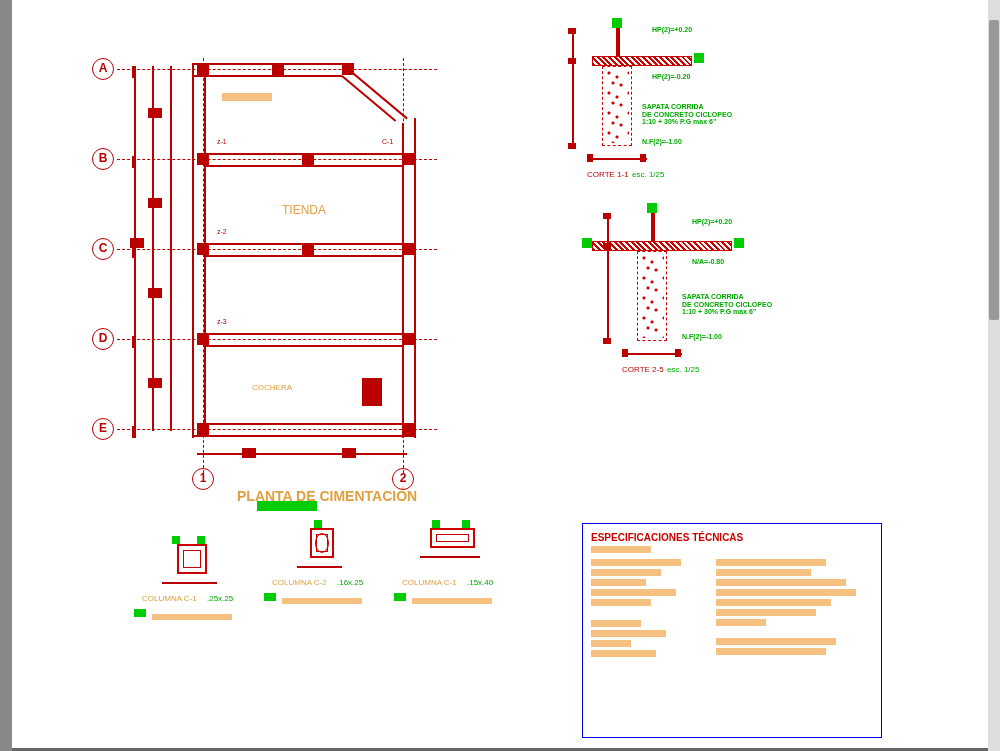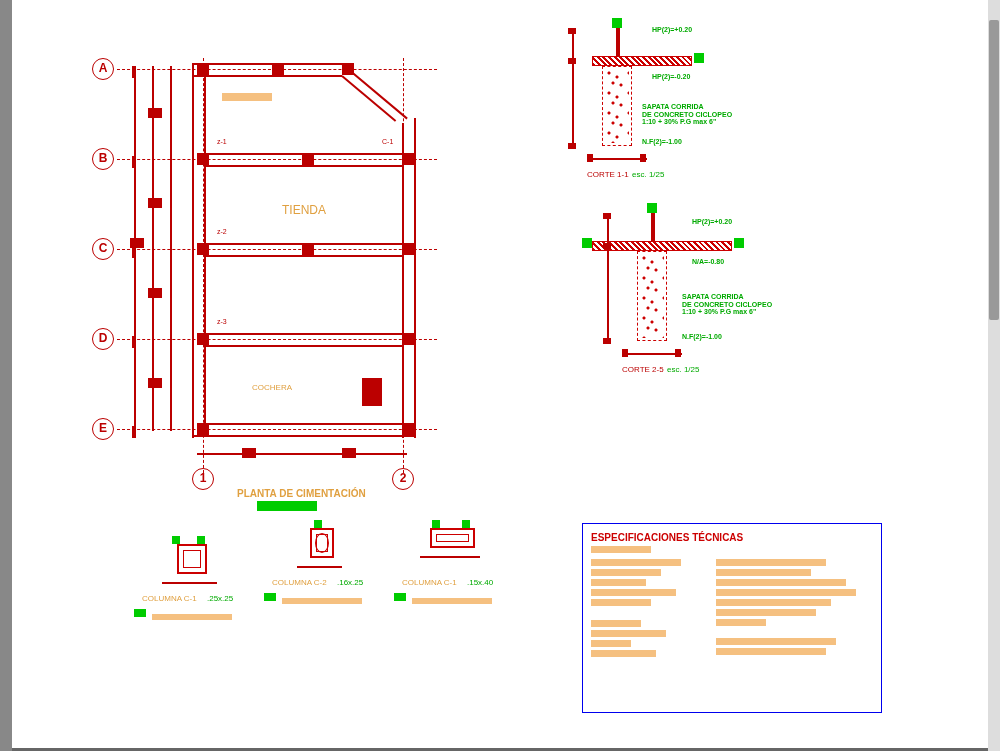--- a/index.html
+++ b/index.html
@@ -12,21 +12,21 @@
 .grid-line-h { position:absolute; height:1px; border-top:1px dashed #b00; }
 .grid-line-v { position:absolute; width:1px; border-left:1px dashed #b00; }
 .col { position:absolute; width:12px; height:12px; background:#b00; }
 .wall-h { position:absolute; height:2px; background:#b00; }
 .wall-v { position:absolute; width:2px; background:#b00; }
 .dim-tick { position:absolute; width:4px; height:12px; background:#b00; }
 .txt { position:absolute; font-size:9px; color:#b00; }
 .txt-g { color:#0a0; }
 .txt-o { color:#e0a040; }
 .bar-o { position:absolute; height:8px; background:#f5c080; }
-.title { font-size:10px; color:#e0a040; font-weight:bold; position:absolute; }
+.title { font-size:14px; color:#e0a040; font-weight:bold; position:absolute; }
 .green-sq { position:absolute; width:10px; height:10px; background:#0c0; }
 .section { position:absolute; }
 .stipple { position:absolute; background:#fff; border:1px dashed #c00; }
 .info-box { position:absolute; border:1.5px solid #0000ee; background:#fff; padding:8px; }
 .info-title { color:#c00; font-size:10px; font-weight:bold; }
 .info-bar { background:#f5c080; height:7px; margin:3px 0; }
 .col-detail { position:absolute; width:100px; }
 .col-sq { width:30px; height:30px; border:2px solid #c00; position:relative; margin:0 auto; }
 .col-sq::before { content:''; position:absolute; inset:4px; border:1px solid #c00; }
 .scrollbar { position:absolute; right:0; top:0; width:12px; height:751px; background:#ddd; }
@@ -208,21 +208,21 @@
   <div class="green-sq" style="left:60px;top:-8px;width:8px;height:8px"></div>
   <div class="col-sq" style="width:45px;height:20px"></div>
   <div class="wall-h" style="left:18px;top:28px;width:60px"></div>
   <div class="txt txt-o" style="left:0;top:50px;font-size:8px">COLUMNA C-1</div>
   <div class="txt txt-g" style="left:65px;top:50px;font-size:8px">.15x.40</div>
   <div class="bar-o" style="left:10px;top:70px;width:80px;height:6px"></div>
   <div class="bar-o" style="left:-8px;top:65px;width:12px;height:8px;background:#0c0"></div>
 </div>
 
 
-<div class="info-box" style="left:540px;top:515px;width:300px;height:190px">
+<div class="info-box" style="left:540px;top:515px;width:300px;height:215px">
   <div class="info-title">ESPECIFICACIONES TÉCNICAS</div>
   <div class="info-bar" style="width:60px"></div>
   <div style="display:flex;gap:15px">
     <div style="flex:0 0 110px">
       <div class="info-bar" style="width:90px"></div>
       <div class="info-bar" style="width:70px"></div>
       <div class="info-bar" style="width:55px"></div>
       <div class="info-bar" style="width:85px"></div>
       <div class="info-bar" style="width:60px"></div>
       <div style="height:8px"></div>

